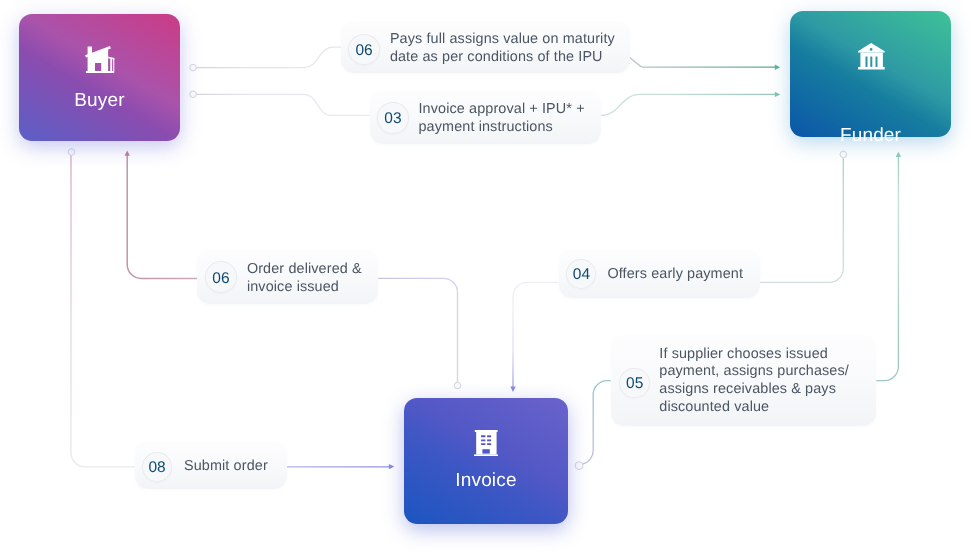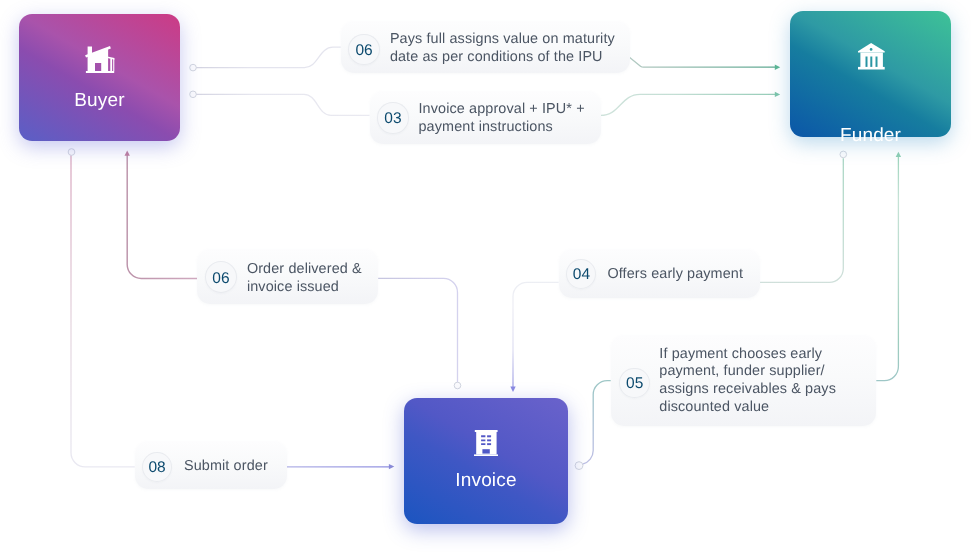--- a/index.html
+++ b/index.html
@@ -250,22 +250,22 @@
   </div>
   <div class="card" id="c04">
     <span class="badge">04</span>
     <span class="ctext">
         <span>Offers early payment</span>
       </span>
   </div>
   <div class="card" id="c05">
     <span class="badge">05</span>
     <span class="ctext">
-        <span>If payment chooses early</span>
-        <span>payment, funder supplier/</span>
+        <span>If supplier chooses issued</span>
+        <span>payment, assigns purchases/</span>
         <span>assigns receivables &amp; pays</span>
         <span>discounted value</span>
       </span>
   </div>
   <div class="card" id="c06">
     <span class="badge">06</span>
     <span class="ctext">
         <span>Pays full assigns value on maturity</span>
         <span>date as per conditions of the IPU</span>
       </span>

